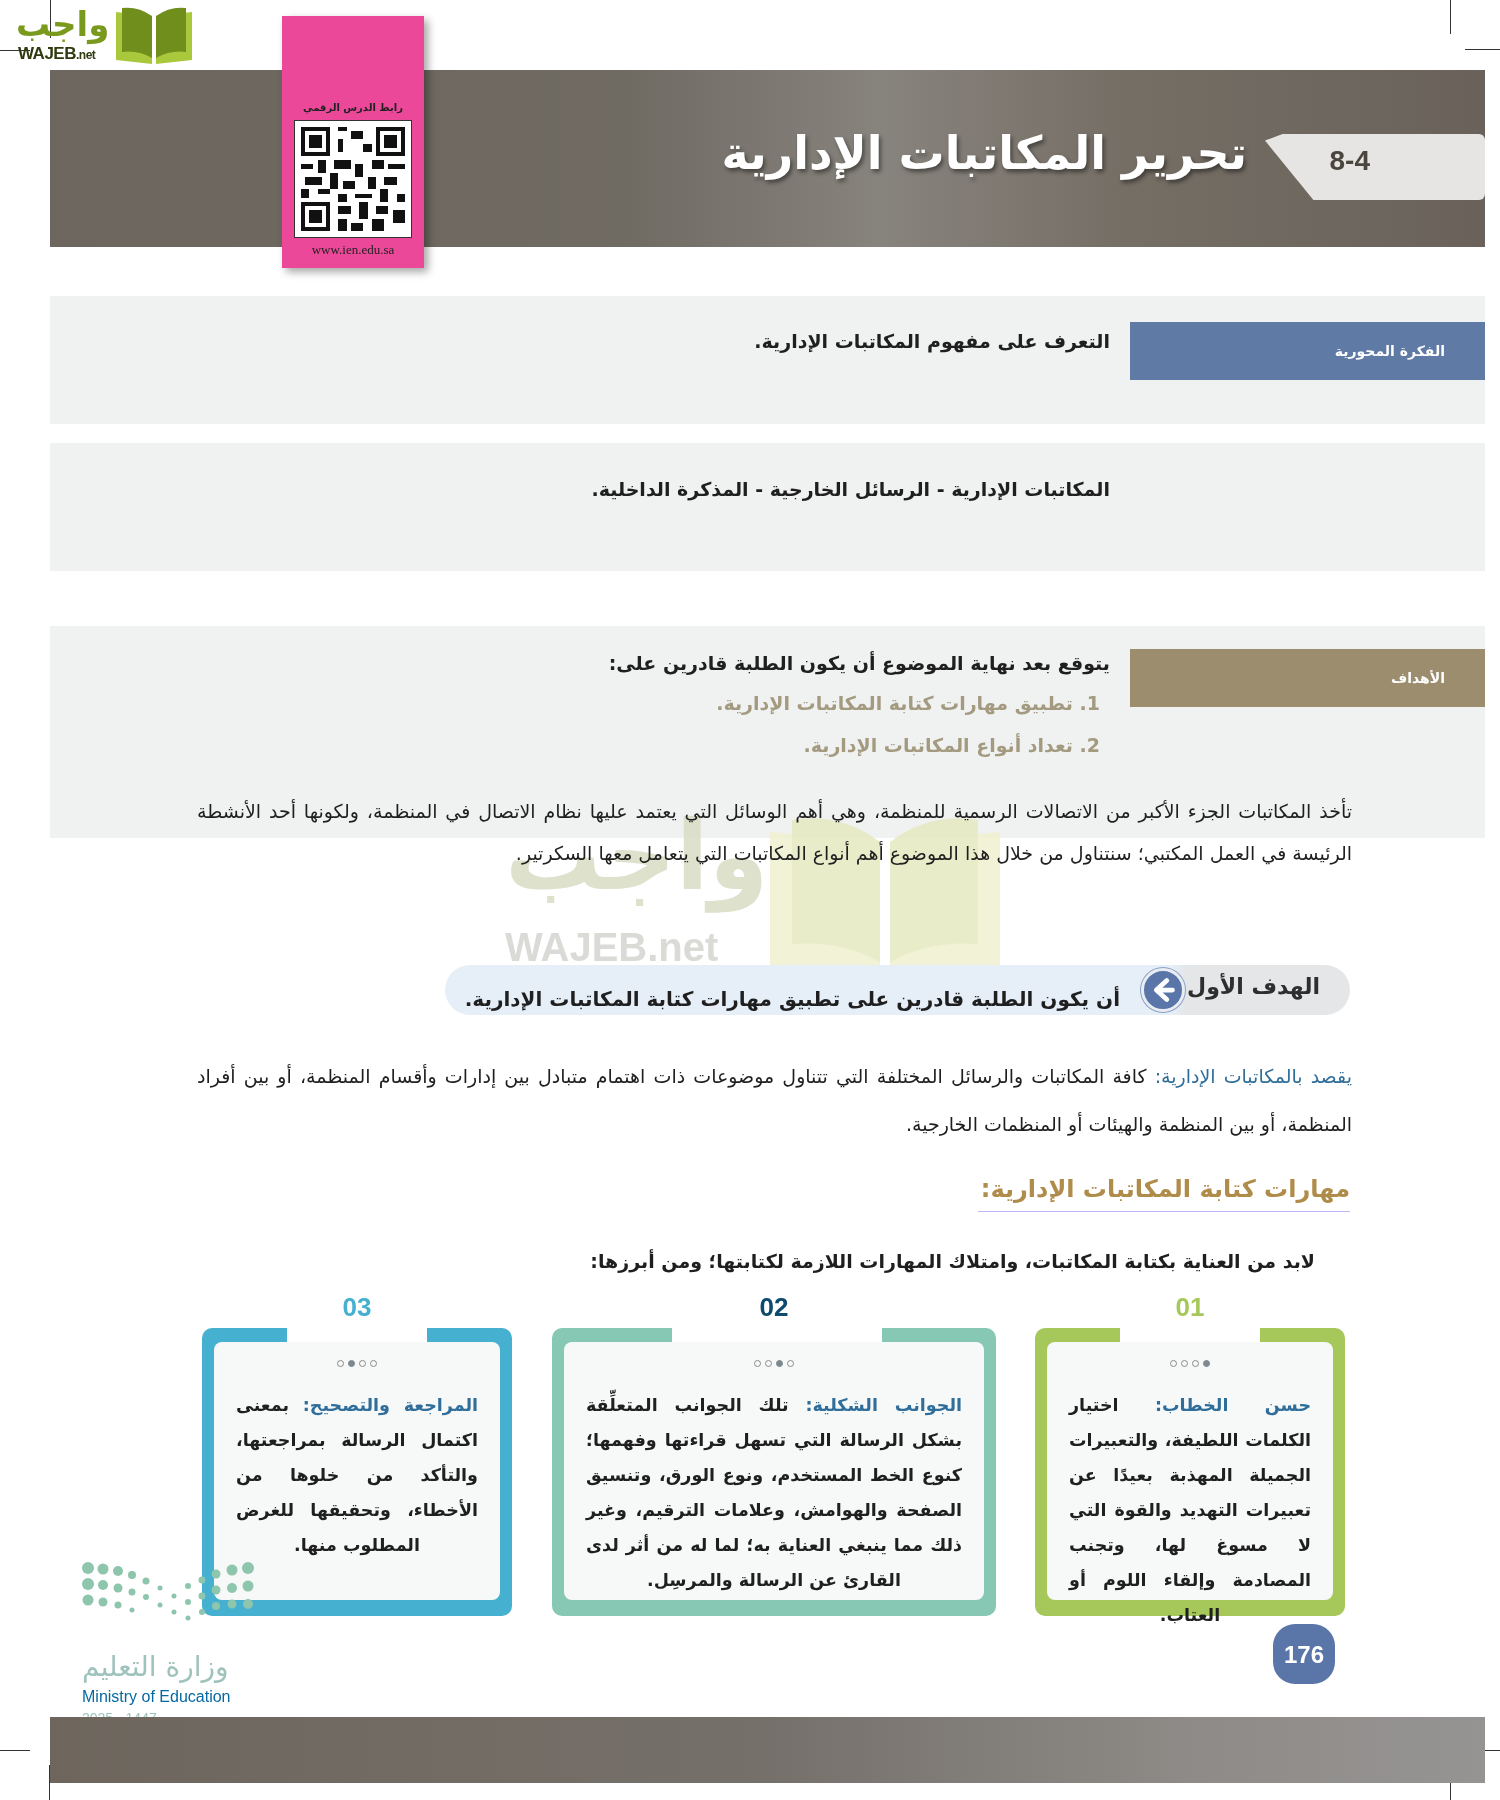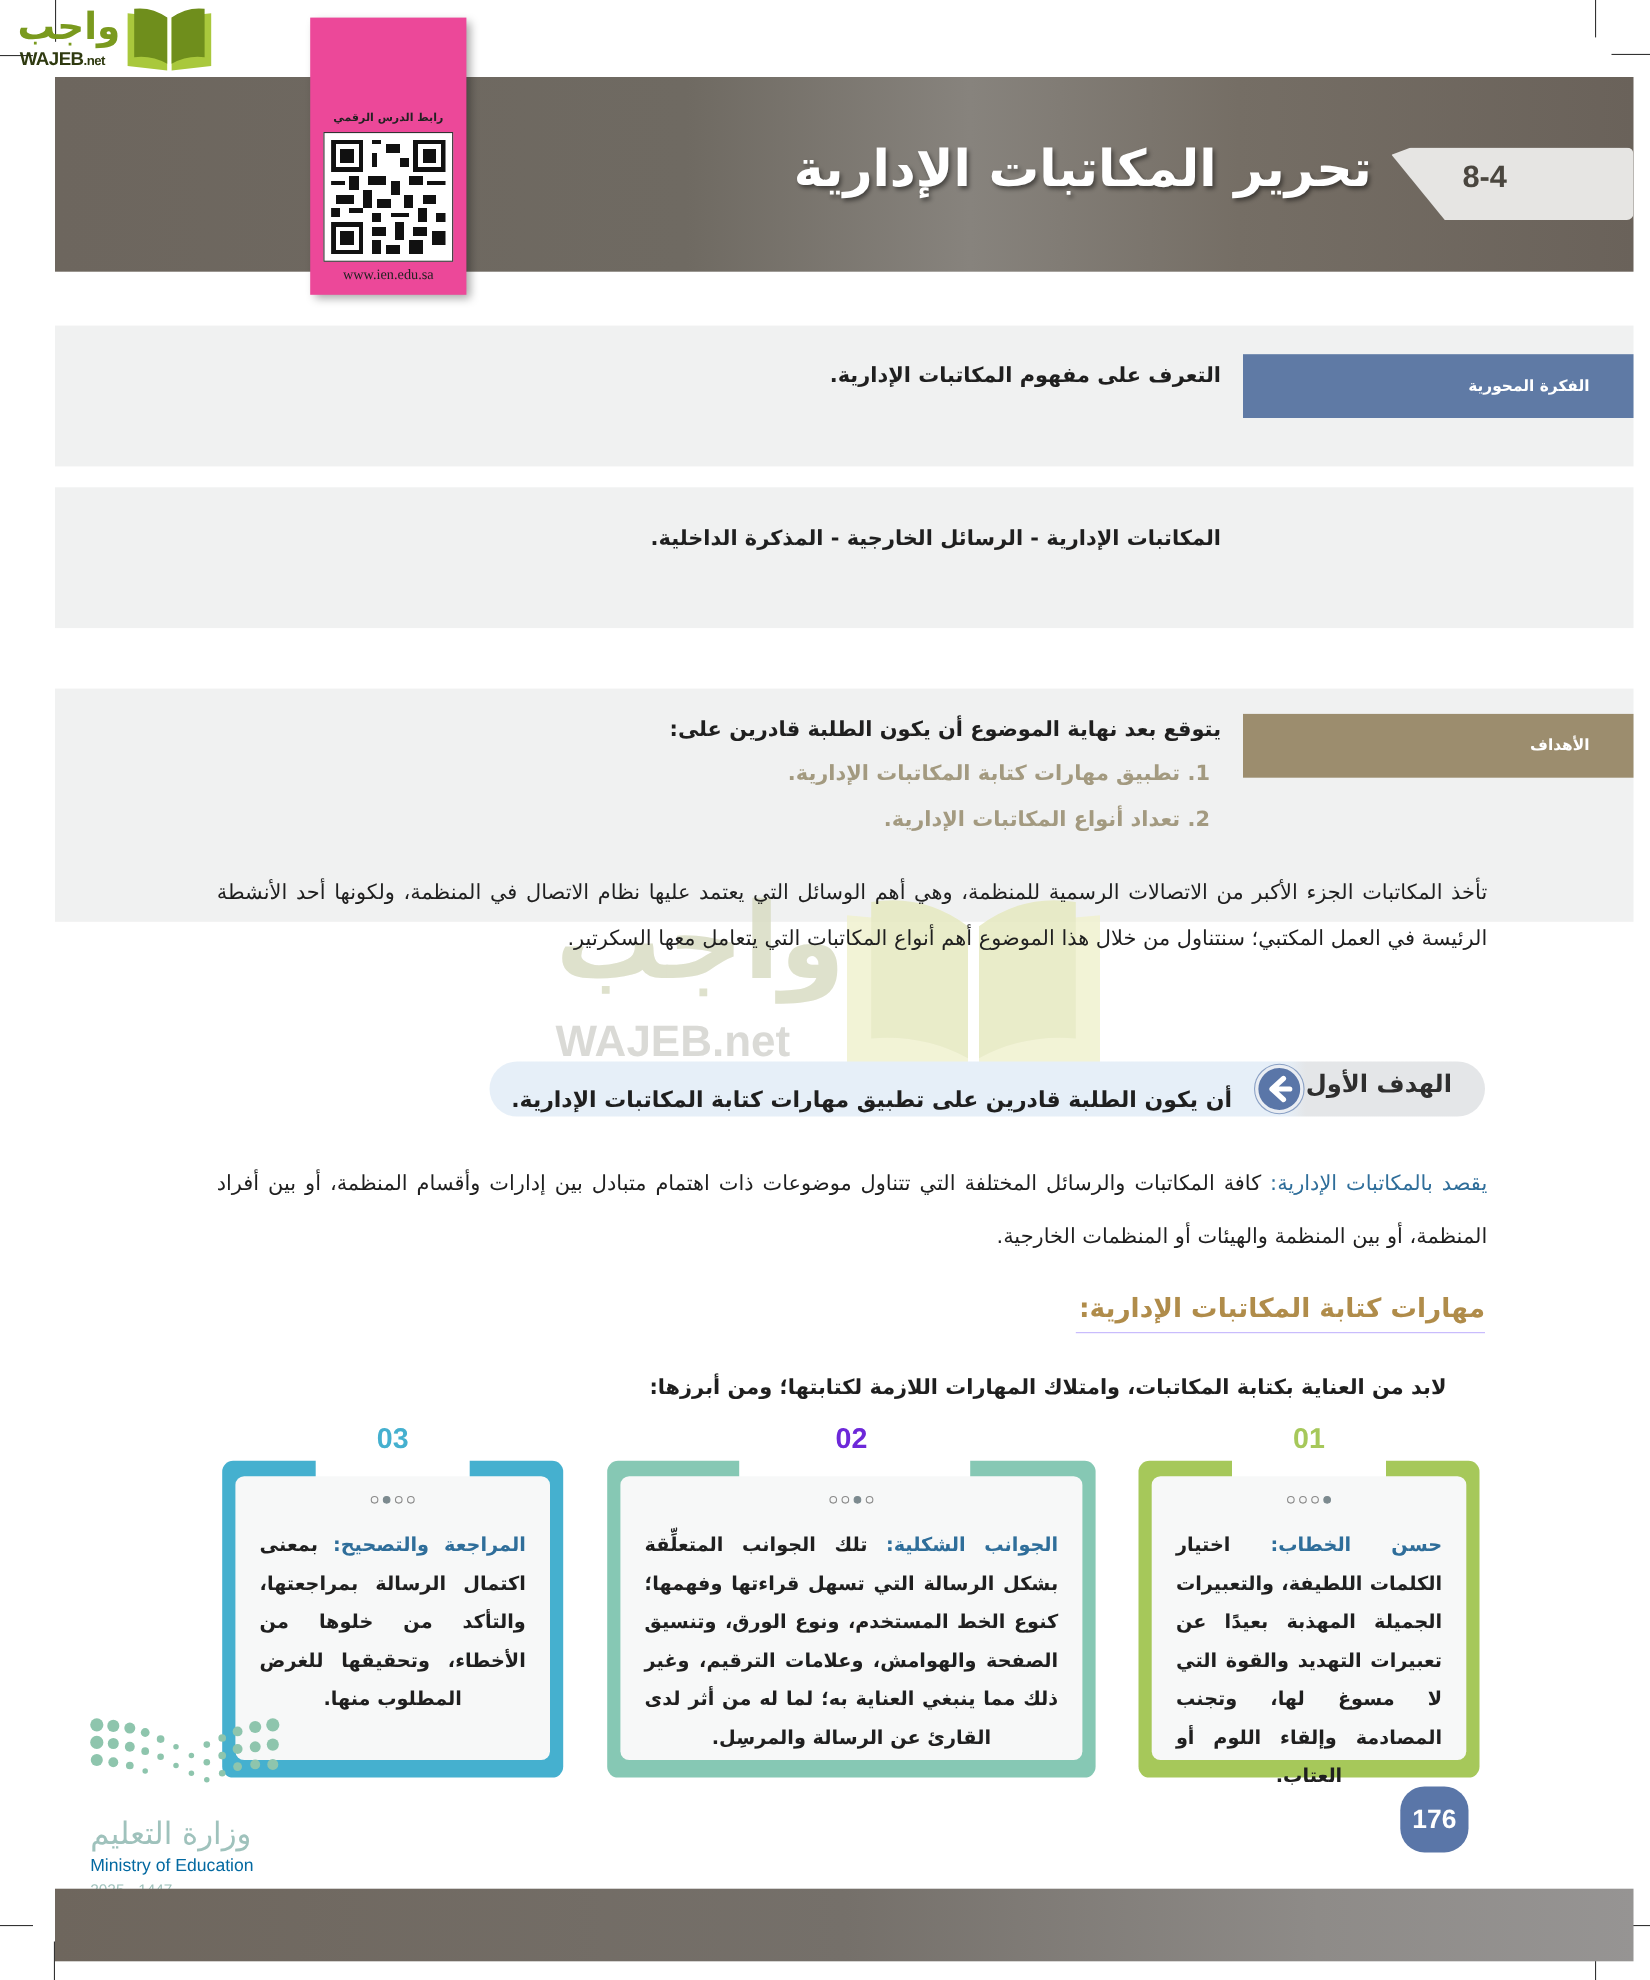--- a/index.html
+++ b/index.html
@@ -208,21 +208,21 @@
       <span class="dot"></span><span class="dot"></span><span class="dot"></span><span class="dot on"></span>
     </div>
     <div class="card-text">
       <span class="card-title">حسن الخطاب:</span><span> اختيار الكلمات اللطيفة، والتعبيرات الجميلة المهذبة بعيدًا عن تعبيرات التهديد والقوة التي لا مسوغ لها، وتجنب المصادمة وإلقاء اللوم أو العتاب.</span>
     </div>
   </div>
 </div>
 
 <div class="card" style="left:552px;width:444px;background:#86c8b4;">
   <div class="notch" style="left:120px;width:210px;"></div>
-  <div class="card-number" style="color:#6d28d9;">02</div>
+  <div class="card-number" style="color:#0c4a6e;">02</div>
   <div class="inner">
     <div class="dots">
       <span class="dot"></span><span class="dot"></span><span class="dot on"></span><span class="dot"></span>
     </div>
     <div class="card-text">
       <span class="card-title">الجوانب الشكلية:</span><span> تلك الجوانب المتعلِّقة بشكل الرسالة التي تسهل قراءتها وفهمها؛ كنوع الخط المستخدم، ونوع الورق، وتنسيق الصفحة والهوامش، وعلامات الترقيم، وغير ذلك مما ينبغي العناية به؛ لما له من أثر لدى القارئ عن الرسالة والمرسِل.</span>
     </div>
   </div>
 </div>
 

